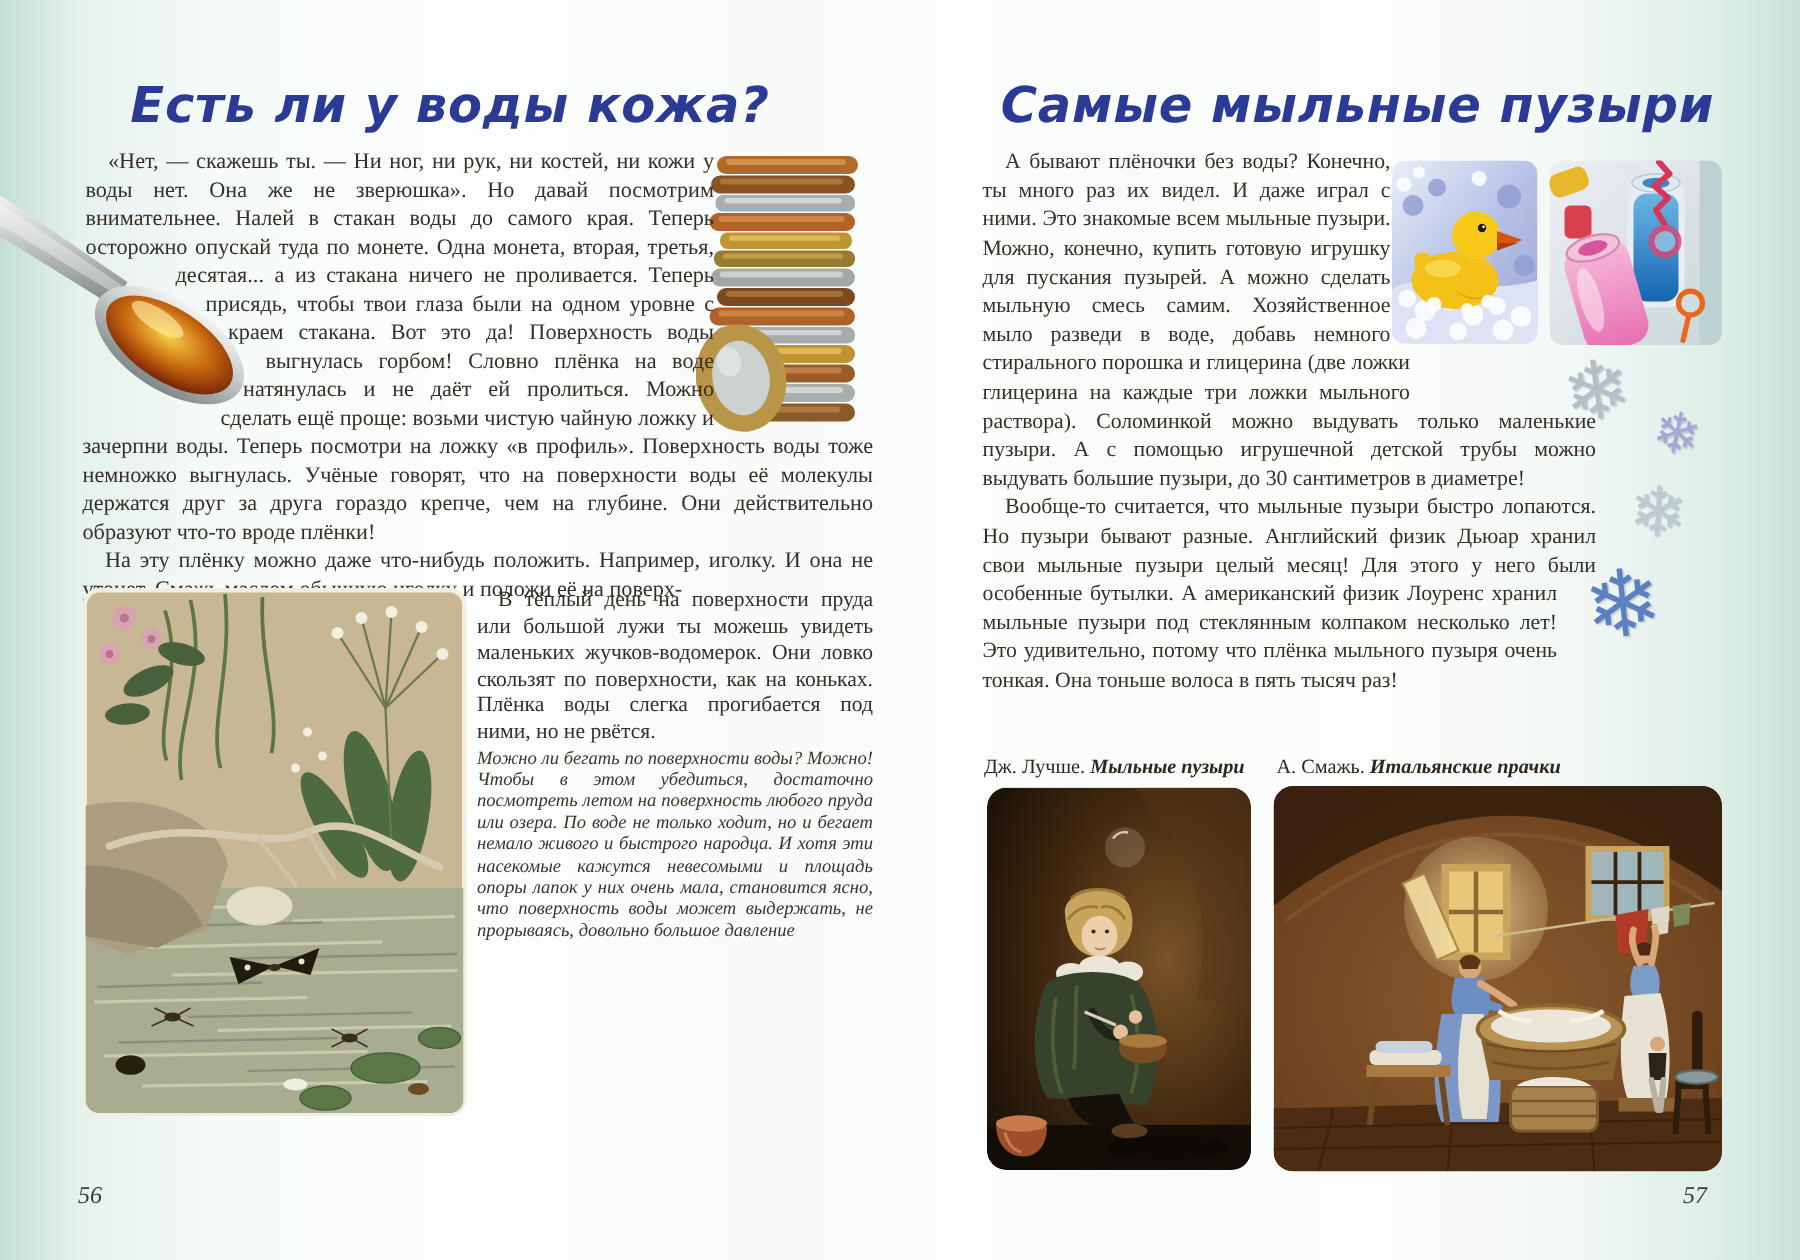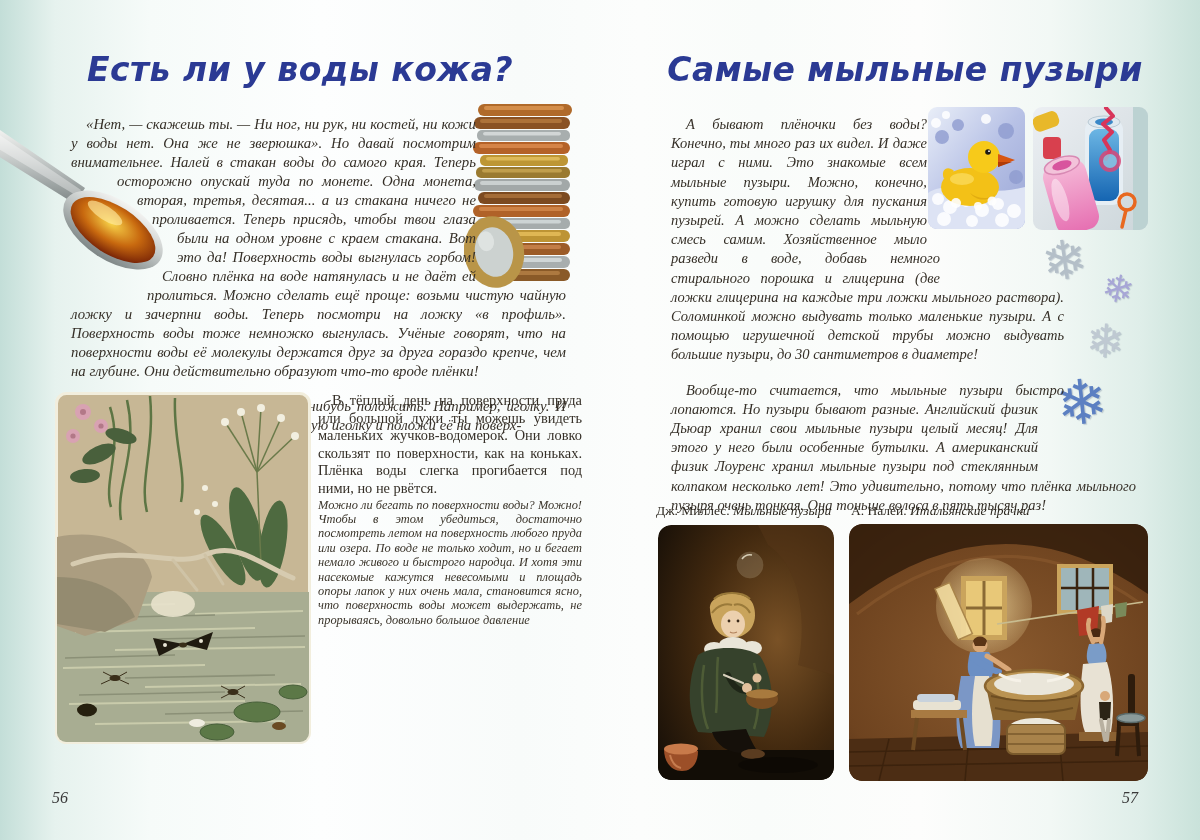--- a/index.html
+++ b/index.html
@@ -7,21 +7,21 @@
     position:relative; width:1200px; height:840px; overflow:hidden;
     background:linear-gradient(90deg,#c3ded8 0px,#e6f2ee 55px,#f6fbf9 150px,#fdfefe 320px,#f8fbfa 520px,#fcfdfc 640px,#f9fcfa 760px,#fdfdfc 920px,#f2f8f5 1050px,#dfeee9 1140px,#c9e2da 1200px);
     font-family:"Liberation Serif",serif;
   }
   .abs{position:absolute;}
   .ptitle{
     position:absolute; font-family:"DejaVu Sans",sans-serif; font-weight:bold; font-style:italic;
     font-size:33px; color:#2b3a94; text-align:center; letter-spacing:.5px; white-space:nowrap;
   }
   .flow{ text-align:justify; color:#352f27; }
-  .flow p{ margin:16px; text-indent:15px;font-style:italic; }
+  .flow p{ margin:0; text-indent:15px; }
   #flow-left{ left:55px; top:99px; width:527px; font-size:14.8px; line-height:19px; }
   #flow-right{ left:655px; top:99px; width:497px; font-size:14.5px; line-height:19.2px; }
   .sp{ display:block; }
   .fc{ float:right; width:106px; height:186px; }
   .fa{ float:left; clear:left; width:2px;   height:76px; }
   .f1{ float:left; clear:left; width:62px;  height:19px; }
   .f2{ float:left; clear:left; width:82px;  height:19px; }
   .f3{ float:left; clear:left; width:97px;  height:19px; }
   .f4{ float:left; clear:left; width:122px; height:19px; }
   .f5{ float:left; clear:left; width:107px; height:19px; }
@@ -29,21 +29,21 @@
   .g1{ float:right; clear:right; width:225px; height:134px; }
   .g2{ float:right; clear:right; width:212px; height:38px; }
   .g3{ float:right; clear:right; width:88px;  height:135px; }
   .g4{ float:right; clear:right; width:114px; height:70px; }
   #side-col{ left:318px; top:392px; width:264px; text-align:justify; color:#352f27; font-size:14.4px; line-height:17.6px; }
   #side-col p{ margin:0; }
   #side-col p.ind{ text-indent:14px; }
   #pond-note{ margin-top:9px; font-style:italic; font-size:12.4px; line-height:14.4px; color:#3b352b; }
   .pgnum{ position:absolute; font-style:italic; font-size:16px; color:#3a3a3a; }
   .paintcap{ position:absolute; font-size:13.5px; color:#2c271f; white-space:nowrap; }
-  .paintcap .t{ font-weight:normal; font-style:italic;text-align:center; }
+  .paintcap .t{ font-weight:bold; font-style:italic;text-align:center; }
   .snow{ position:absolute; line-height:1; text-shadow:1px 1px 1px rgba(60,80,110,.25); font-family:"DejaVu Sans",sans-serif; }
   #sf1{ left:1042px; top:234px; font-size:54px; color:#b4bfc8; transform:rotate(-8deg); }
   #sf2{ left:1102px; top:270px; font-size:38px; color:#a7a6d6; transform:rotate(12deg); }
   #sf3{ left:1086px; top:318px; font-size:46px; color:#bfc9d2; transform:rotate(3deg); }
   #sf4{ left:1056px; top:372px; font-size:62px; color:#5c80c2; transform:rotate(-6deg); }
   .roundimg{ border-radius:9px; overflow:hidden; }
 </style>
 </head>
 <body>
 
@@ -337,25 +337,25 @@
   <div id="flow-right" class="abs flow">
     <span class="sp g1"></span>
     <span class="sp g2"></span>
     <span class="sp g3"></span>
     <span class="sp g4"></span>
     <p>А бывают плёночки без воды? Конечно, ты много раз их видел. И даже играл с ними. Это знакомые всем мыльные пузыри. Можно, конечно, купить готовую игрушку для пускания пузырей. А можно сделать мыльную смесь самим. Хозяйственное мыло разведи в воде, добавь немного стирального порошка и глицерина (две ложки глицерина на каждые три ложки мыльного раствора). Соломинкой можно выдувать только маленькие пузыри. А с помощью игрушечной детской трубы можно выдувать большие пузыри, до 30 сантиметров в диаметре!</p>
     <p>Вообще-то считается, что мыльные пузыри быстро лопаются. Но пузыри бывают разные. Английский физик Дьюар хранил свои мыльные пузыри целый месяц! Для этого у него были особенные бутылки. А американский физик Лоуренс хранил мыльные пузыри под стеклянным колпаком несколько лет! Это удивительно, потому что плёнка мыльного пузыря очень тонкая. Она тоньше волоса в пять тысяч раз!</p>
   </div>
 
   <div class="paintcap" style="left:656px; top:503px;">
-    <span>Дж. Миллес.</span>
+    <span>Дж. Лучше.</span>
     <span class="t">Мыльные пузыри</span>
   </div>
   <div class="paintcap" style="left:851px; top:503px;">
-    <span>А. Налей.</span>
+    <span>А. Смажь.</span>
     <span class="t">Итальянские прачки</span>
   </div>
 
   <svg class="abs" style="left:658px; top:525px; border-radius:13px;" width="176" height="255" viewBox="0 0 176 255">
     <defs>
       <clipPath id="mclip">
           <rect width="176" height="255" rx="13"></rect>
         </clipPath>
       <radialGradient id="mwarm" cx=".68" cy=".45" r=".8">
         <stop offset="0" stop-color="#7a5226"></stop>

